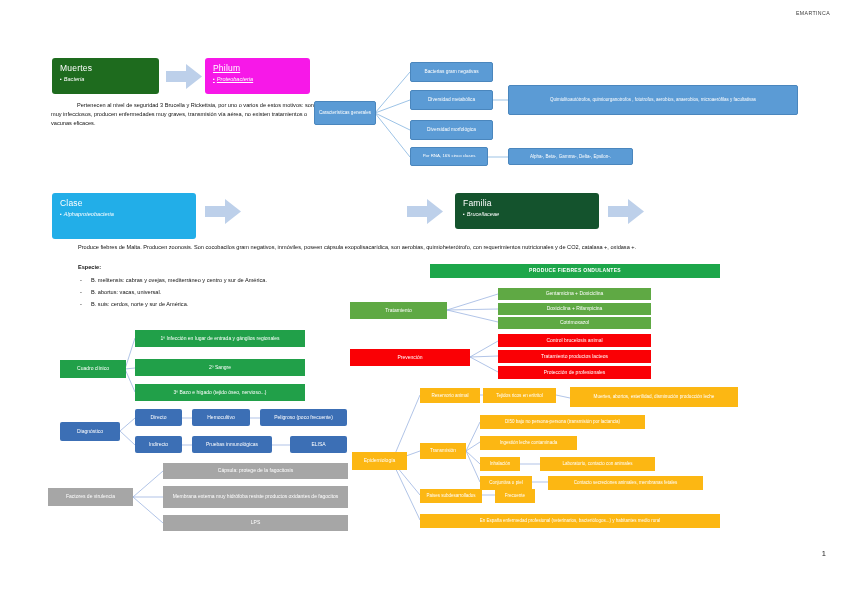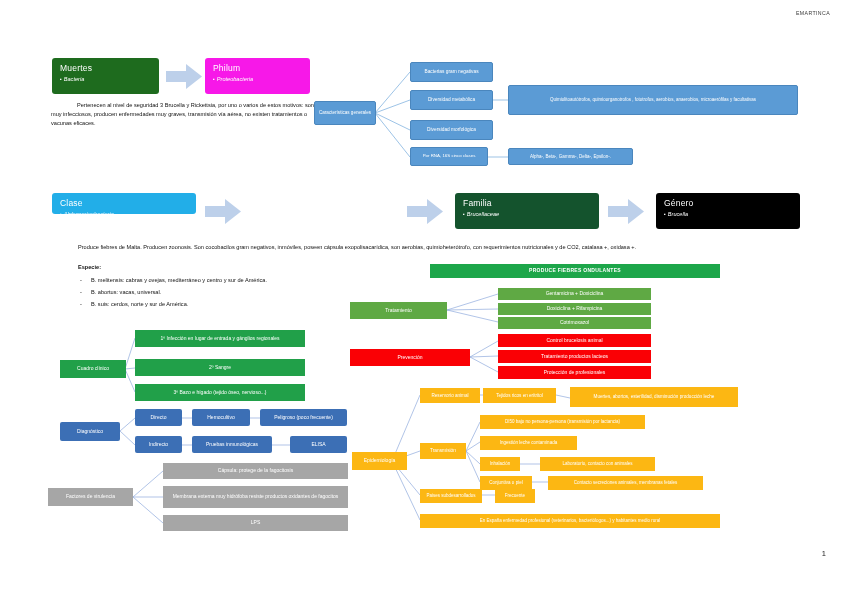--- a/index.html
+++ b/index.html
@@ -110,21 +110,21 @@
 
   <div class="taxcard" style="left:52px;top:58px;width:107px;height:36px;background:#1E6B1E;">
     <div class="t">Muertes</div>
     <div class="s">Bacteria</div>
   </div>
 
   <svg class="arw" style="left:166px;top:64px;" width="36" height="25" viewBox="0 0 36 25">
     <path d="M0,7 L20,7 L20,0 L36,12.5 L20,25 L20,18 L0,18 Z" fill="#BDD0EA"></path>
   </svg>
 
-  <div class="taxcard" style="left:205px;top:58px;width:105px;height:36px;background:#F718E8;">
+  <div class="taxcard" style="left:205px;top:58px;width:105px;height:36px;background:#F718E8;text-decoration:underline;">
     <div class="t">Philum</div>
     <div class="s">Proteobacteria</div>
   </div>
 
   <div class="par" style="left:51px;top:101px;width:268px;text-indent:26px;">
     <span>Pertenecen al nivel de seguridad 3 Brucella y Rickettsia, por uno o varios de estos motivos: son muy infecciosos, producen enfermedades muy graves, transmisión vía aérea, no existen tratamientos o vacunas eficaces.</span>
   </div>
 
   <div class="nd c-blue" style="left:314px;top:101px;width:62px;height:24px;font-size:4.6px;">
     <span>Características generales</span>
@@ -147,21 +147,21 @@
   </div>
 
   <div class="nd c-blue" style="left:410px;top:147px;width:78px;height:19px;font-size:4.4px;">
     <span>Por RNA, 16S cinco clases</span>
   </div>
 
   <div class="nd c-blue" style="left:508px;top:148px;width:125px;height:17px;font-size:4.5px;">
     <span>Alpha-, Beta-, Gamma-, Delta-, Epsilon-.</span>
   </div>
 
-  <div class="taxcard" style="left:52px;top:193px;width:144px;height:21px;background:#22AEE8;">
+  <div class="taxcard" style="left:52px;top:193px;width:144px;height:46px;background:#22AEE8;">
     <div class="t">Clase</div>
     <div class="s">Alphaproteobacteria</div>
   </div>
 
   <svg class="arw" style="left:205px;top:199px;" width="36" height="25" viewBox="0 0 36 25">
     <path d="M0,7 L20,7 L20,0 L36,12.5 L20,25 L20,18 L0,18 Z" fill="#BDD0EA"></path>
   </svg>
 
 
   <svg class="arw" style="left:407px;top:199px;" width="36" height="25" viewBox="0 0 36 25">
@@ -170,24 +170,20 @@
 
   <div class="taxcard" style="left:455px;top:193px;width:144px;height:36px;background:#14532d;">
     <div class="t">Familia</div>
     <div class="s">Brucellaceae</div>
   </div>
 
   <svg class="arw" style="left:608px;top:199px;" width="36" height="25" viewBox="0 0 36 25">
     <path d="M0,7 L20,7 L20,0 L36,12.5 L20,25 L20,18 L0,18 Z" fill="#BDD0EA"></path>
   </svg>
 
-  <div class="taxcard" style="left:656px;top:193px;width:144px;height:36px;background:#000000;">
-    <div class="t">Género</div>
-    <div class="s">Brucella</div>
-  </div>
 
   <div class="par" style="left:78px;top:243px;width:705px;">
     <span>Produce fiebres de Malta. Producen zoonosis. Son cocobacilos gram negativos, inmóviles, poseen cápsula exopolisacarídica, son aerobias, quimioheterótrofo, con requerimientos nutricionales y de CO2, catalasa +, oxidasa +.</span>
   </div>
 
   <div class="spec" style="left:78px;top:263px;width:300px;">
     <div class="lbl">Especie:</div>
     <ul>
       <li>B. melitensis: cabras y ovejas, mediterráneo y centro y sur de América.</li>
       <li>B. abortus: vacas, universal.</li>

